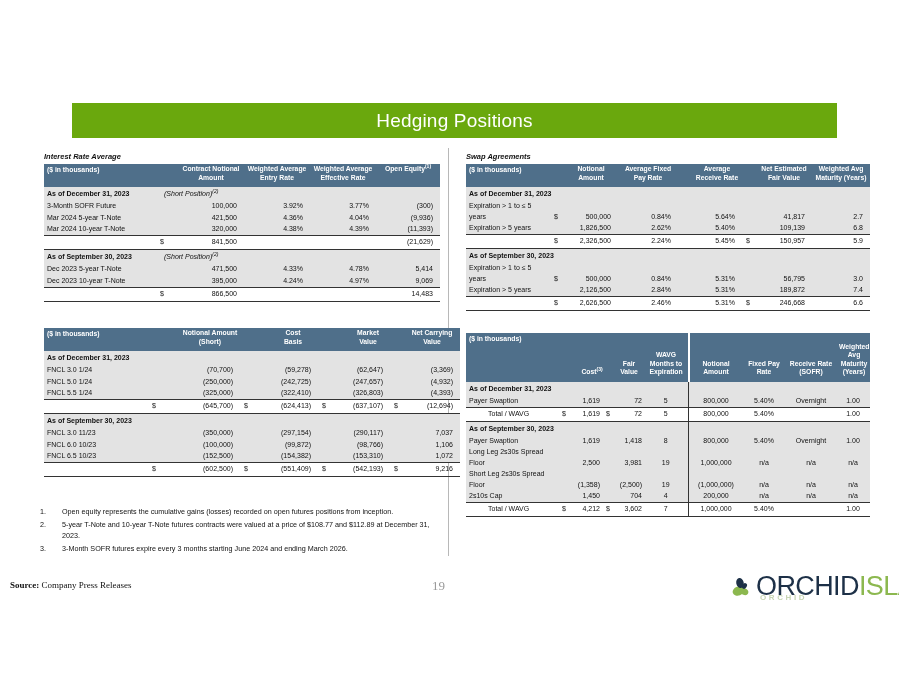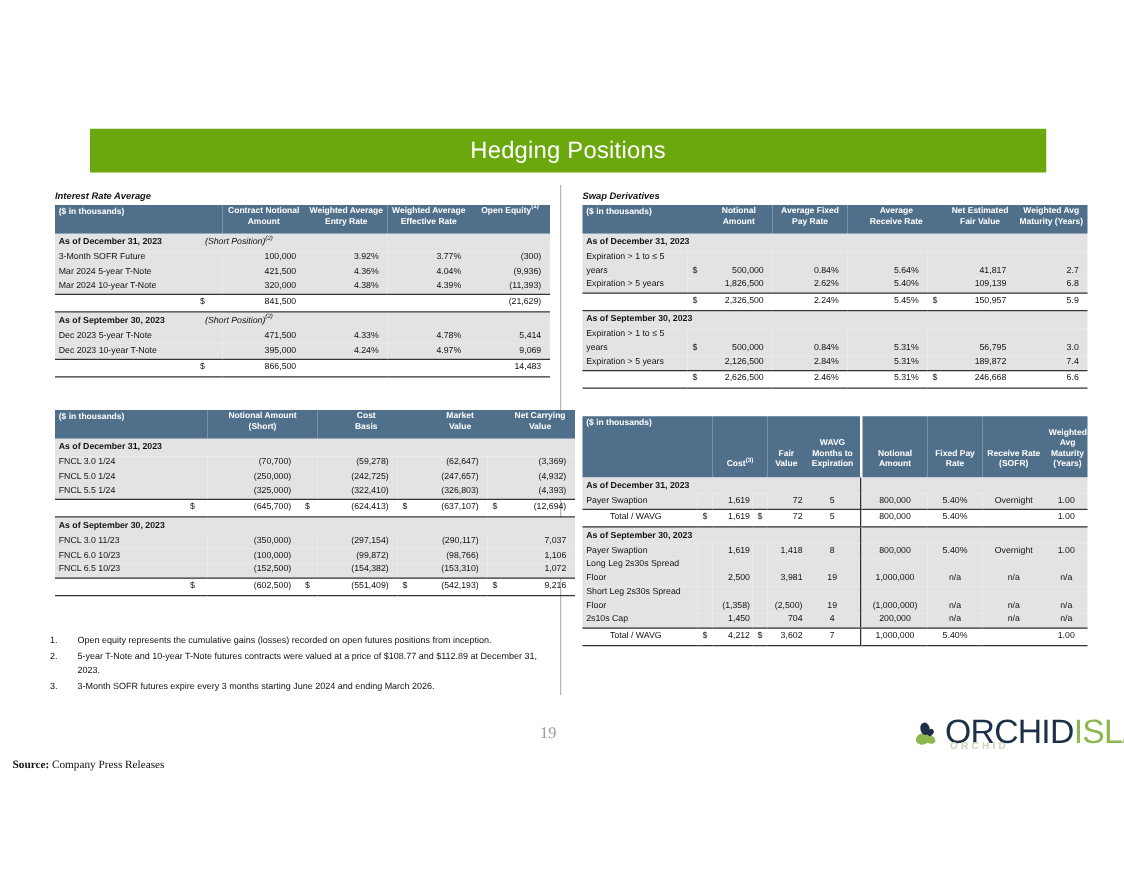--- a/index.html
+++ b/index.html
@@ -126,21 +126,20 @@
   .fn-txt { flex: 1; }
 
   
   .source {
     position: absolute;
     left: 10px;
     top: 580px;
     font-family: "Liberation Serif", serif;
     font-size: 9px;
     color: #111111;
-    margin-top: 26px;
   }
   .source b { font-weight: bold; }
   .page-num {
     position: absolute;
     left: 432px;
     top: 578px;
     font-family: "Liberation Serif", serif;
     font-size: 13px;
     color: #9a9a9a;
   }
@@ -422,21 +421,21 @@
         <td class="dollar">$</td>
         <td class="num">(542,193)</td>
         <td class="dollar">$</td>
         <td class="num">9,216</td>
       </tr>
     </tbody>
       </table>
   </div>
 
   <div class="tbl-block" style="left:466px; top:152px; width:404px;">
-    <div class="tbl-caption">Swap Derivatives</div>
+    <div class="tbl-caption">Swap Agreements</div>
     <table class="tbl" style="width:404px;">
       <colgroup>
         <col style="width:84px">
           <col style="width:14px">
           <col style="width:54px">
         <col style="width:60px">
           <col style="width:64px">
           <col style="width:14px">
         <col style="width:56px">
           <col style="width:58px">

